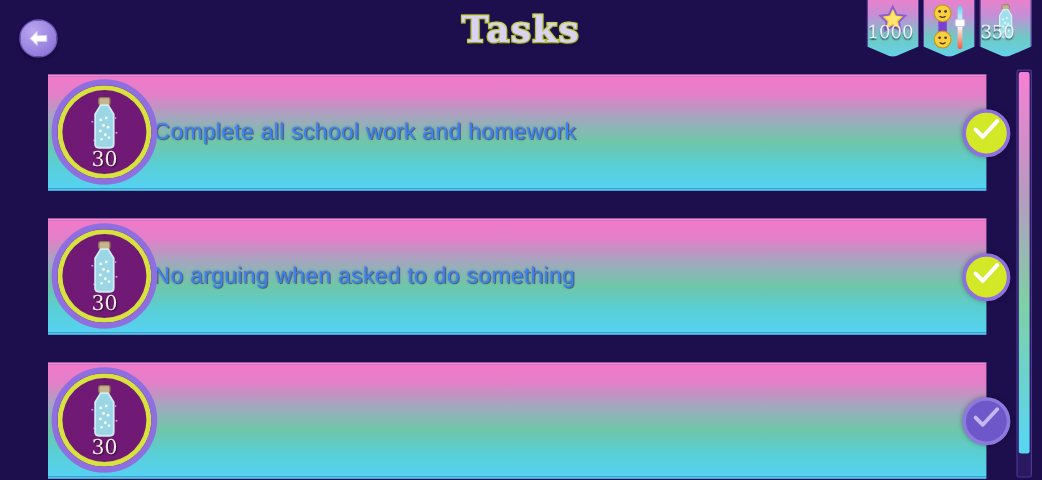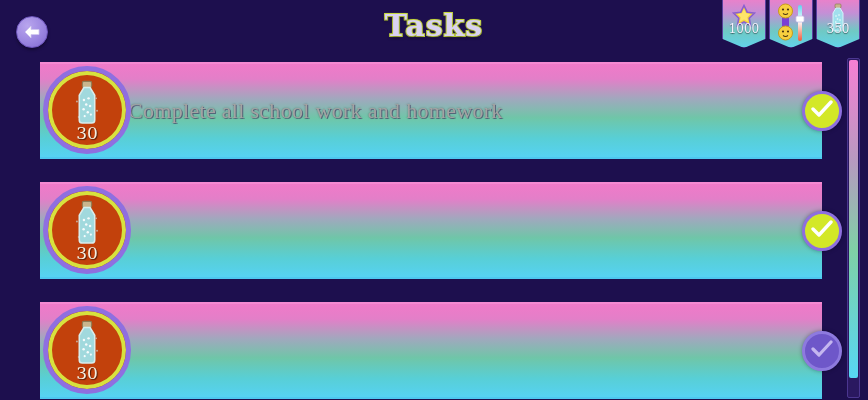--- a/index.html
+++ b/index.html
@@ -47,23 +47,22 @@
     clip-path:polygon(0 0,100% 0,100% 82%,50% 100%,0 82%);
     display:flex; flex-direction:column; align-items:center;
     padding-top:4px;
     cursor:pointer;
   }
   #hud-stars { left:722px; }
   #hud-mood  { left:769px; }
   #hud-gems  { left:816px; }
   .hud-value{
     position:absolute; bottom:11px; left:0; width:100%;
-    text-align:center;
     font-family:"DejaVu Serif", serif;
-    font-size:12px; color:#f3eefb;
+    font-size:15px; color:#f3eefb;
     text-shadow:0 1px 1px rgba(0,0,0,.5);
   }
   .hud-icon{ margin-top:2px; }
 
   
   #task-list{ position:absolute; left:0; top:58px; width:868px; height:342px; }
 
   .task-row{ position:absolute; left:0; width:868px; height:105px; }
   .task-row.r0{ top:0px; }
   .task-row.r1{ top:120px; }
@@ -78,30 +77,30 @@
         #6fc6a8 58%,
         #58cfd6 80%,
         #56d2f2 100%);
     border-top:2px solid #f48ad2;
     border-bottom:2px solid #4ec7ef;
   }
 
   .task-label{
     position:absolute; left:128px; top:50%; transform:translateY(-50%);
     width:620px;
-    font-family:Liberation Serif, serif;
-    font-size:22px; color:#a3a3a3; letter-spacing:.3px;
+    font-family:Liberation Sans, sans-serif;
+    font-size:19px; color:#3b82f6; letter-spacing:.3px;
     text-shadow:1px 1px 0 rgba(60,40,90,.55), 0 0 2px rgba(0,0,0,.35);
   }
 
   
   .task-token{
     position:absolute; left:43px; top:8px; width:88px; height:88px;
     border-radius:50%;
-    background:#c2410c;
+    background:#701a75;
     border:5px solid #8f6fe0;
     box-shadow:inset 0 0 0 4px #d7e23e;
     display:flex; flex-direction:column; align-items:center; justify-content:flex-start;
     cursor:pointer;
   }
   .token-icon{ margin-top:8px; }
   .token-value{
     position:absolute; bottom:6px; left:0; width:100%;
     text-align:center;
     font-family:"DejaVu Serif", serif;
@@ -247,20 +246,21 @@
         <span>
           <svg width="22" height="18" viewBox="0 0 22 18">
             <path d="M2 9 L8 15 L20 2" stroke="#ffffff" stroke-width="3.4" fill="none" stroke-linecap="round" stroke-linejoin="round"></path>
           </svg>
         </span>
       </div>
     </div>
 
     <div class="task-row r1">
       <div class="task-bar"></div>
+      <div class="task-label">No arguing when asked to do something</div>
       <div class="task-token">
         <span class="token-icon">
           <svg width="34" height="48" viewBox="0 0 22 30">
             <rect x="8" y="1" width="6" height="4" rx="1" fill="#c9b58d" stroke="#8e7c55" stroke-width="0.7"></rect>
             <path d="M9 5 L13 5 L16 10 L16 26 Q16 28 14 28 L8 28 Q6 28 6 26 L6 10 Z" fill="#9fe6ef" stroke="#d9fbff" stroke-width="1" opacity="0.92"></path>
             <g fill="#ffffff" opacity="0.9">
               <circle cx="9" cy="13" r="0.8"></circle>
                 <circle cx="12" cy="12" r="0.8"></circle>
               <circle cx="10.5" cy="16" r="0.8"></circle>
                 <circle cx="13" cy="17" r="0.8"></circle>

